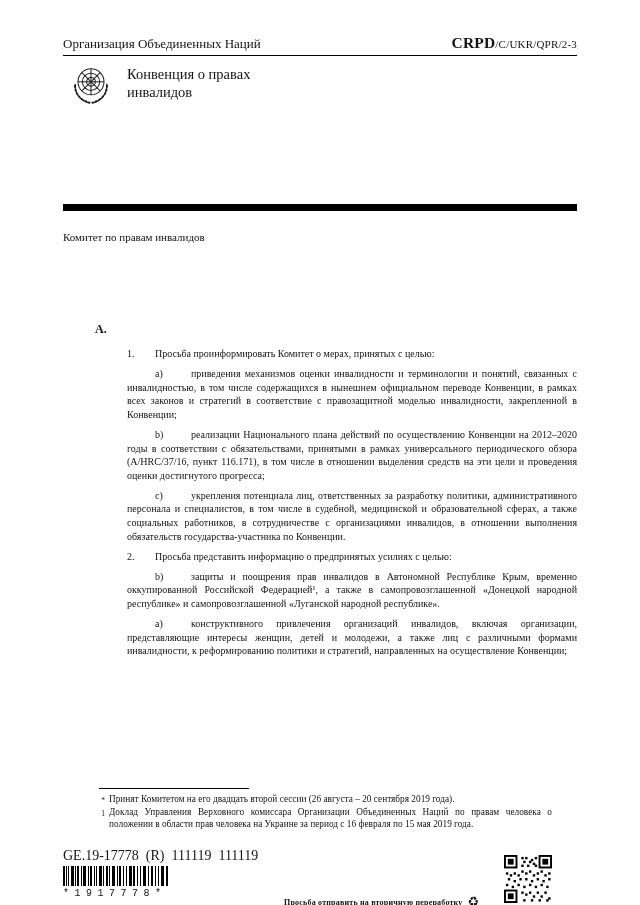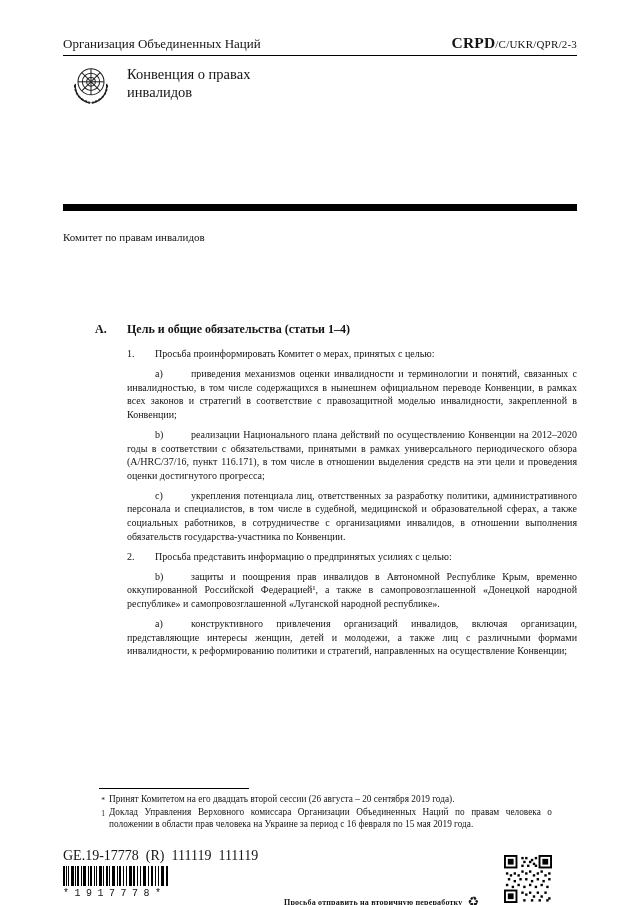--- a/index.html
+++ b/index.html
@@ -101,21 +101,20 @@
   <div class="conv-title">Конвенция о правах инвалидов</div>
 
 
   <div class="black-bar"></div>
 
   <div class="committee">Комитет по правам инвалидов</div>
 
 
   <div class="section-head">
     <span class="section-label">A.</span>
-    <span>Цель и общие обязательства (статьи 1–4)</span>
   </div>
 
   <div class="body-text">
     <div class="para p-num"><span class="marker m-num">1.</span><span>Просьба проинформировать Комитет о мерах, принятых с целью:</span></div>
     <div class="para p-sub"><span class="marker m-sub">a)</span><span>приведения механизмов оценки инвалидности и терминологии и понятий, связанных с инвалидностью, в том числе содержащихся в нынешнем официальном переводе Конвенции, в рамках всех законов и стратегий в соответствие с правозащитной моделью инвалидности, закрепленной в Конвенции;</span></div>
     <div class="para p-sub"><span class="marker m-sub">b)</span><span>реализации Национального плана действий по осуществлению Конвенции на 2012–2020 годы в соответствии с обязательствами, принятыми в рамках универсального периодического обзора (A/HRC/37/16, пункт 116.171), в том числе в отношении выделения средств на эти цели и проведения оценки достигнутого прогресса;</span></div>
     <div class="para p-sub"><span class="marker m-sub">c)</span><span>укрепления потенциала лиц, ответственных за разработку политики, административного персонала и специалистов, в том числе в судебной, медицинской и образовательной сферах, а также социальных работников, в сотрудничестве с организациями инвалидов, в отношении выполнения обязательств государства-участника по Конвенции.</span></div>
     <div class="para p-num"><span class="marker m-num">2.</span><span>Просьба представить информацию о предпринятых усилиях с целью:</span></div>
     <div class="para p-sub"><span class="marker m-sub">b)</span><span>защиты и поощрения прав инвалидов в Автономной Республике Крым, временно оккупированной Российской Федерацией¹, а также в самопровозглашенной «Донецкой народной республике» и самопровозглашенной «Луганской народной республике».</span></div>
     <div class="para p-sub"><span class="marker m-sub">a)</span><span>конструктивного привлечения организаций инвалидов, включая организации, представляющие интересы женщин, детей и молодежи, а также лиц с различными формами инвалидности, к реформированию политики и стратегий, направленных на осуществление Конвенции;</span></div>

